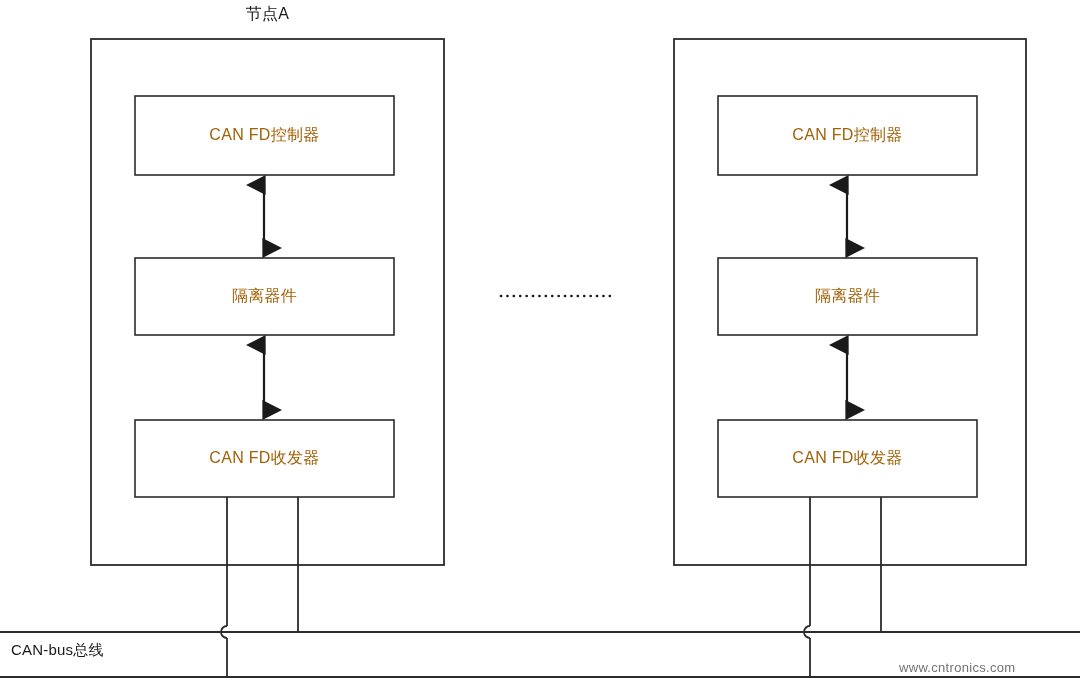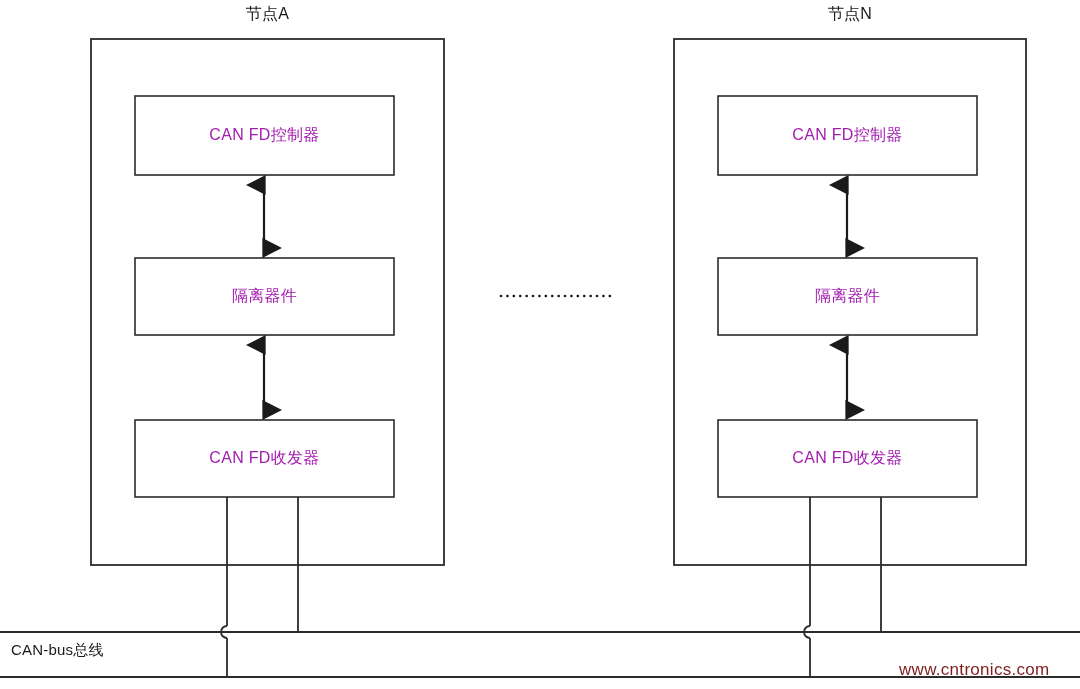--- a/index.html
+++ b/index.html
@@ -30,41 +30,41 @@
     font-size: 16px;
     color: #1a1a1a;
     letter-spacing: 0.2px;
     white-space: nowrap;
     text-align: center;
     line-height: 1;
   }
   .block-label {
     position: absolute;
     font-size: 16px;
-    color: #a21caf;
+    color: #a16207;
     letter-spacing: 0.3px;
     white-space: nowrap;
     text-align: right;
     display: flex;
     align-items: center;
     justify-content: center;
     pointer-events: none;
   }
   .bus-label {
     position: absolute;
     font-size: 15px;
     color: #1a1a1a;
     letter-spacing: 0.2px;
     white-space: nowrap;
     line-height: 1;
   }
   .watermark {
     position: absolute;
-    font-size: 17px;
-    color: #7f1d1d;
+    font-size: 13px;
+    color: #737373;
     letter-spacing: 0.3px;
     white-space: nowrap;
     line-height: 1;
     user-select: none;
   }
 </style>
 </head>
 <body>
 
 <div id="canvas">
@@ -125,21 +125,20 @@
   </svg>
 
   <div class="node-title" style="left:91px; top:6px; width:353px;">节点A</div>
 
   <div class="block-label" style="left:135px; top:96px; width:259px; height:79px;">CAN FD控制器</div>
 
   <div class="block-label" style="left:135px; top:258px; width:259px; height:77px;">隔离器件</div>
 
   <div class="block-label" style="left:135px; top:420px; width:259px; height:77px;">CAN FD收发器</div>
 
-  <div class="node-title" style="left:674px; top:6px; width:352px;">节点N</div>
 
   <div class="block-label" style="left:718px; top:96px; width:259px; height:79px;">CAN FD控制器</div>
 
   <div class="block-label" style="left:718px; top:258px; width:259px; height:77px;">隔离器件</div>
 
   <div class="block-label" style="left:718px; top:420px; width:259px; height:77px;">CAN FD收发器</div>
 
   <div class="bus-label" style="left:11px; top:642px;">CAN-bus总线</div>
 
   <div class="watermark" style="left:899px; top:661px;">www.cntronics.com</div>

